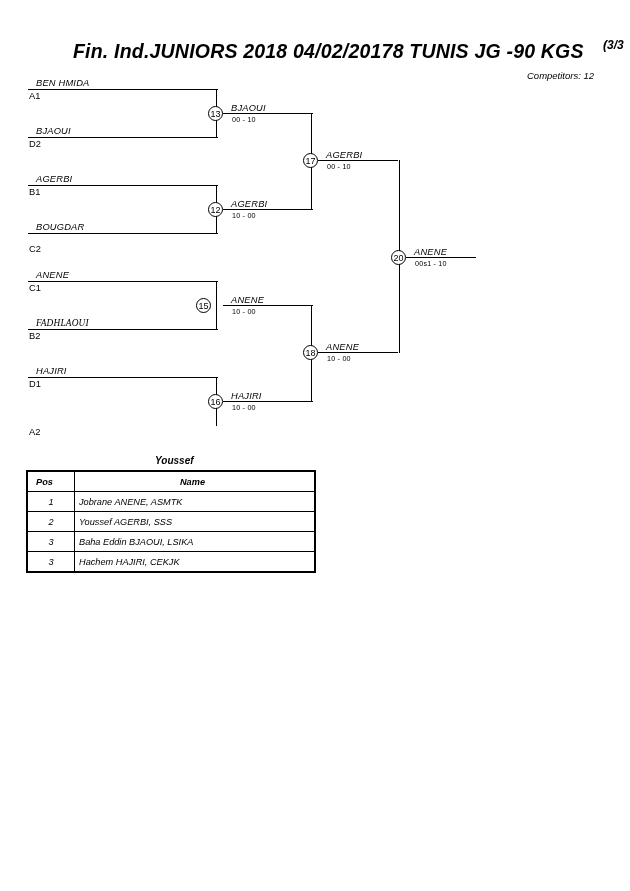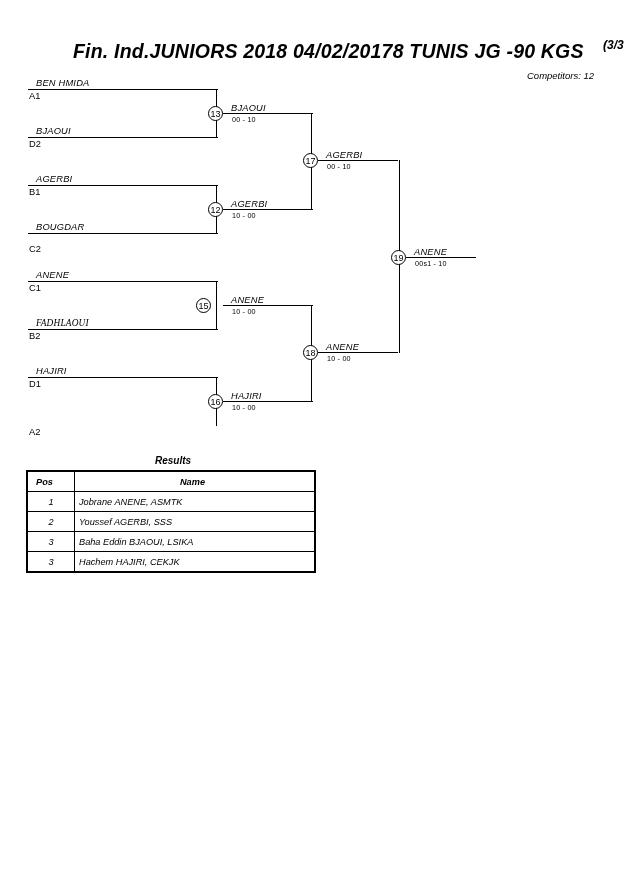--- a/index.html
+++ b/index.html
@@ -300,32 +300,32 @@
   <div class="winner" style="left:326px; top:337px; width:100px; height:16px;">
     <span class="w-name">ANENE</span>
     <span class="w-line" style="width:80px;"></span>
   </div>
   <div class="winner" style="left:326px; top:353px; width:80px; height:10px;">
     <span class="w-score">10 - 00</span>
   </div>
 
   <div class="vline" style="left:399px; top:160px; height:193px;"></div>
 
-  <div class="match-circle" style="left:391px; top:250px;">19</div>
+  <div class="match-circle" style="left:391px; top:250px;">20</div>
 
   <div class="winner" style="left:414px; top:242px; width:110px; height:16px;">
     <span class="w-name">ANENE</span>
     <span class="w-line" style="width:70px;"></span>
   </div>
   <div class="winner" style="left:414px; top:258px; width:90px; height:10px;">
     <span class="w-score">00s1 - 10</span>
   </div>
 </div>
 
-<div id="results-title">Results</div>
+<div id="results-title">Youssef</div>
 
 <table id="results-table">
   <thead>
     <tr>
       <th class="col-pos">Pos</th>
       <th class="col-name">Name</th>
     </tr>
   </thead>
   <tbody>
     <tr>

